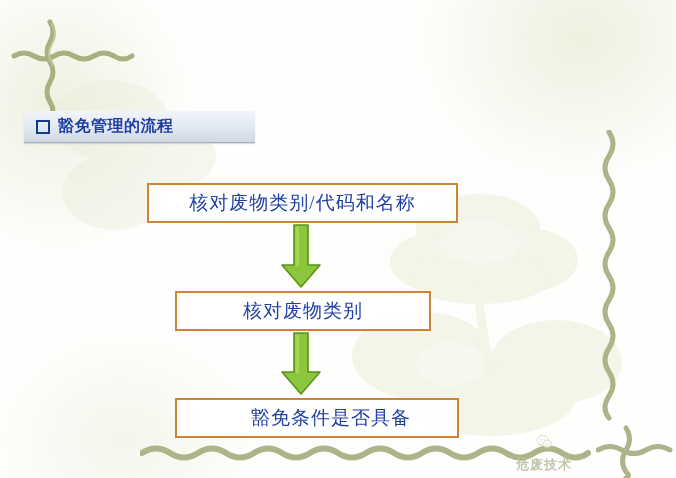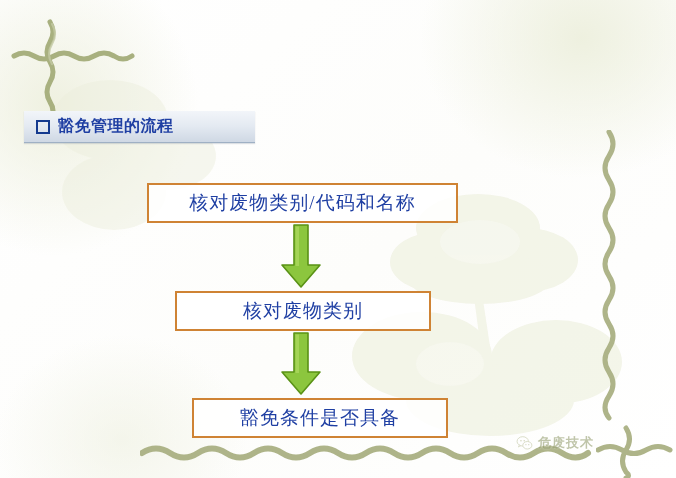--- a/index.html
+++ b/index.html
@@ -71,31 +71,32 @@
     background:rgba(255,255,255,0.86);
     display:flex;align-items:center;justify-content:center;
     color:#1f3fa3;
     font-family:"Liberation Serif", serif;
     font-size:19px;
     letter-spacing:1px;
     white-space:nowrap;
   }
   #node0{left:147px;top:168px;width:307px;height:36px;}
   #node1{left:175px;top:276px;width:252px;height:36px;}
-  #node2{left:192px;top:383px;width:252px;height:36px;}
+  #node2{left:175px;top:383px;width:252px;height:36px;padding-left:28px;}
 
   .arrow{position:absolute;}
   #arrow0{left:276px;top:208px;width:50px;height:66px;}
   #arrow1{left:276px;top:316px;width:50px;height:65px;}
 
   
   .logo{
     position:absolute;left:516px;top:434px;
     display:flex;align-items:center;gap:5px;
     opacity:.62;
+    flex-direction:column;
   }
   .logo .wechat{width:17px;height:17px;flex:none;}
   .logo .logo-text{
     font-family:"Liberation Serif", serif;
     font-size:13px;font-weight:bold;
     color:#9aa377;
     letter-spacing:1px;
     text-shadow:0 0 2px rgba(255,255,255,.8);
   }
 </style>

